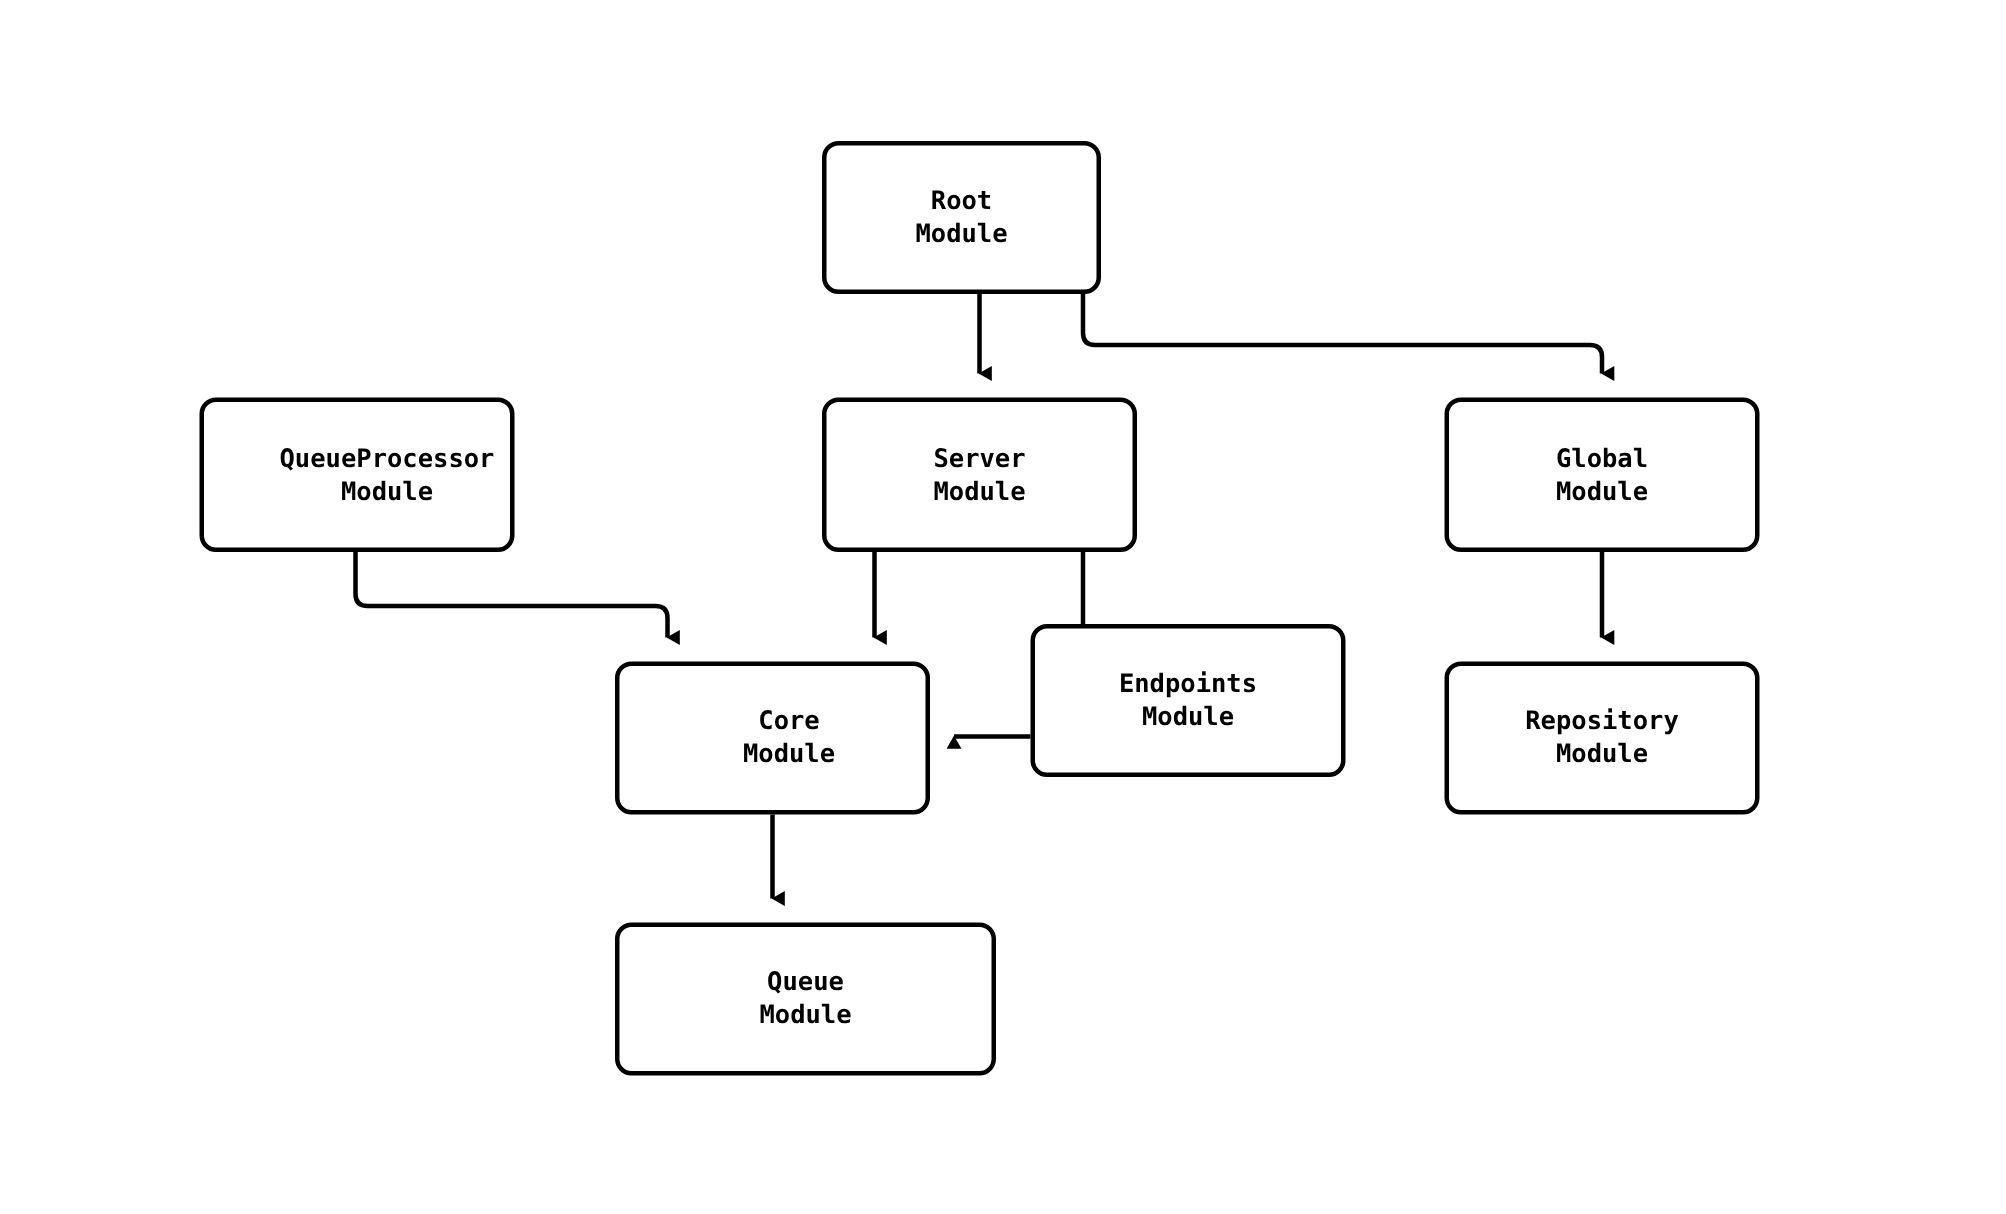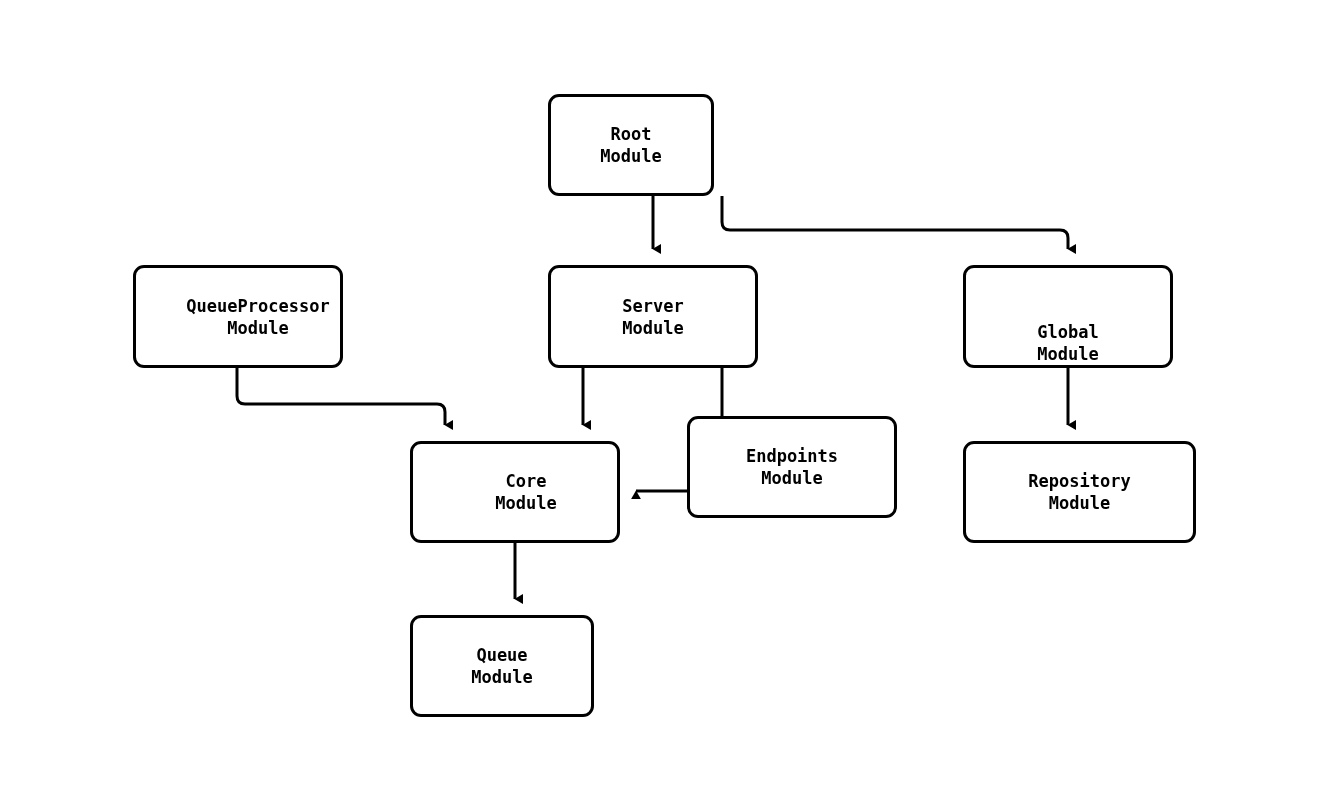--- a/index.html
+++ b/index.html
@@ -75,53 +75,53 @@
 
     <path d="M 722 368 L 722 425" fill="none" stroke="#000000" stroke-width="3" marker-end="url(#arrowhead-down)"></path>
 
     <path d="M 687 491 L 636 491" fill="none" stroke="#000000" stroke-width="3" marker-end="url(#arrowhead-left)"></path>
 
     <path d="M 515 543 L 515 599" fill="none" stroke="#000000" stroke-width="3" marker-end="url(#arrowhead-down)"></path>
 
     <path d="M 1068 368 L 1068 425" fill="none" stroke="#000000" stroke-width="3" marker-end="url(#arrowhead-down)"></path>
   </svg>
 
-  <div class="node" style="left: 548px; top: 94px; width: 166px; height: 102px; background: rgb(255, 255, 255); border-color: rgb(0, 0, 0);">
+  <div class="node" style="left: 548px; top: 94px; width: 186px; height: 102px; background: rgb(255, 255, 255); border-color: rgb(0, 0, 0);">
     <span class="node-label">Root</span>
     <span class="node-label">Module</span>
   </div>
 
   <div class="node" style="left: 133px; top: 265px; width: 210px; height: 103px; background: rgb(255, 255, 255); border-color: rgb(0, 0, 0); padding-left: 40px;">
     <span class="node-label">QueueProcessor</span>
     <span class="node-label">Module</span>
   </div>
 
   <div class="node" style="left: 548px; top: 265px; width: 210px; height: 103px; background: rgb(255, 255, 255); border-color: rgb(0, 0, 0);">
     <span class="node-label">Server</span>
     <span class="node-label">Module</span>
   </div>
 
-  <div class="node" style="left: 963px; top: 265px; width: 210px; height: 103px; background: rgb(255, 255, 255); border-color: rgb(0, 0, 0); justify-content: flex-end;">
+  <div class="node" style="left: 963px; top: 265px; width: 210px; height: 103px; background: rgb(255, 255, 255); border-color: rgb(0, 0, 0);">
     <span class="node-label">Global</span>
     <span class="node-label">Module</span>
   </div>
 
   <div class="node" style="left: 410px; top: 441px; width: 210px; height: 102px; background: rgb(255, 255, 255); border-color: rgb(0, 0, 0); padding-left: 22px;">
     <span class="node-label">Core</span>
     <span class="node-label">Module</span>
   </div>
 
   <div class="node" style="left: 687px; top: 416px; width: 210px; height: 102px; background: rgb(255, 255, 255); border-color: rgb(0, 0, 0);">
     <span class="node-label">Endpoints</span>
     <span class="node-label">Module</span>
   </div>
 
-  <div class="node" style="left: 963px; top: 441px; width: 233px; height: 102px; background: rgb(255, 255, 255); border-color: rgb(0, 0, 0);">
+  <div class="node" style="left: 963px; top: 441px; width: 210px; height: 102px; background: rgb(255, 255, 255); border-color: rgb(0, 0, 0);">
     <span class="node-label">Repository</span>
     <span class="node-label">Module</span>
   </div>
 
-  <div class="node" style="left: 410px; top: 615px; width: 184px; height: 102px; background: rgb(255, 255, 255); border-color: rgb(0, 0, 0);">
+  <div class="node" style="left: 410px; top: 615px; width: 254px; height: 102px; background: rgb(255, 255, 255); border-color: rgb(0, 0, 0);">
     <span class="node-label">Queue</span>
     <span class="node-label">Module</span>
   </div>
 
 </div>
 
 </body></html>

